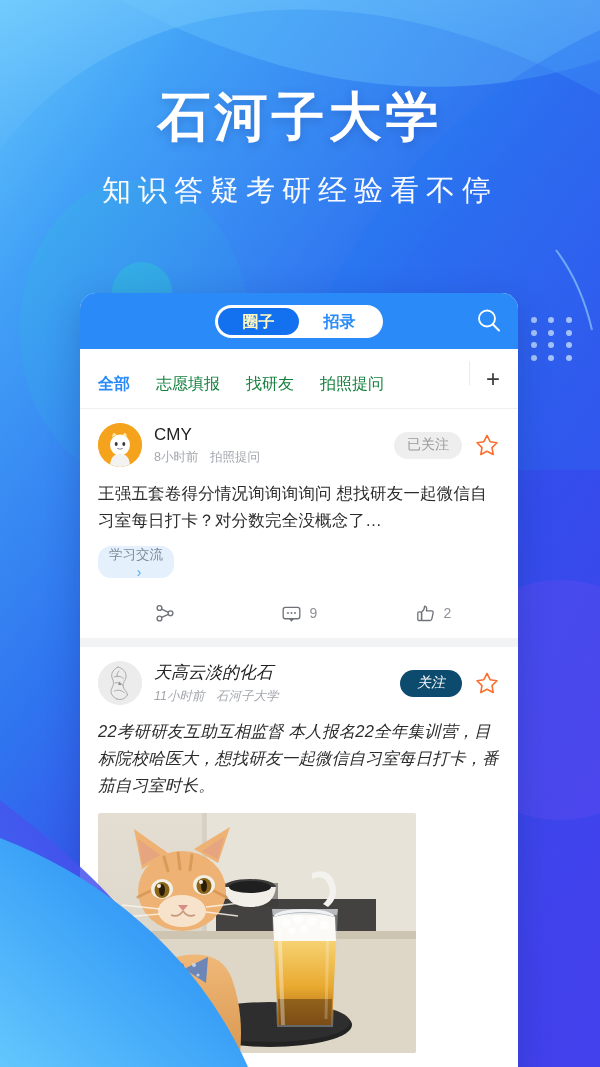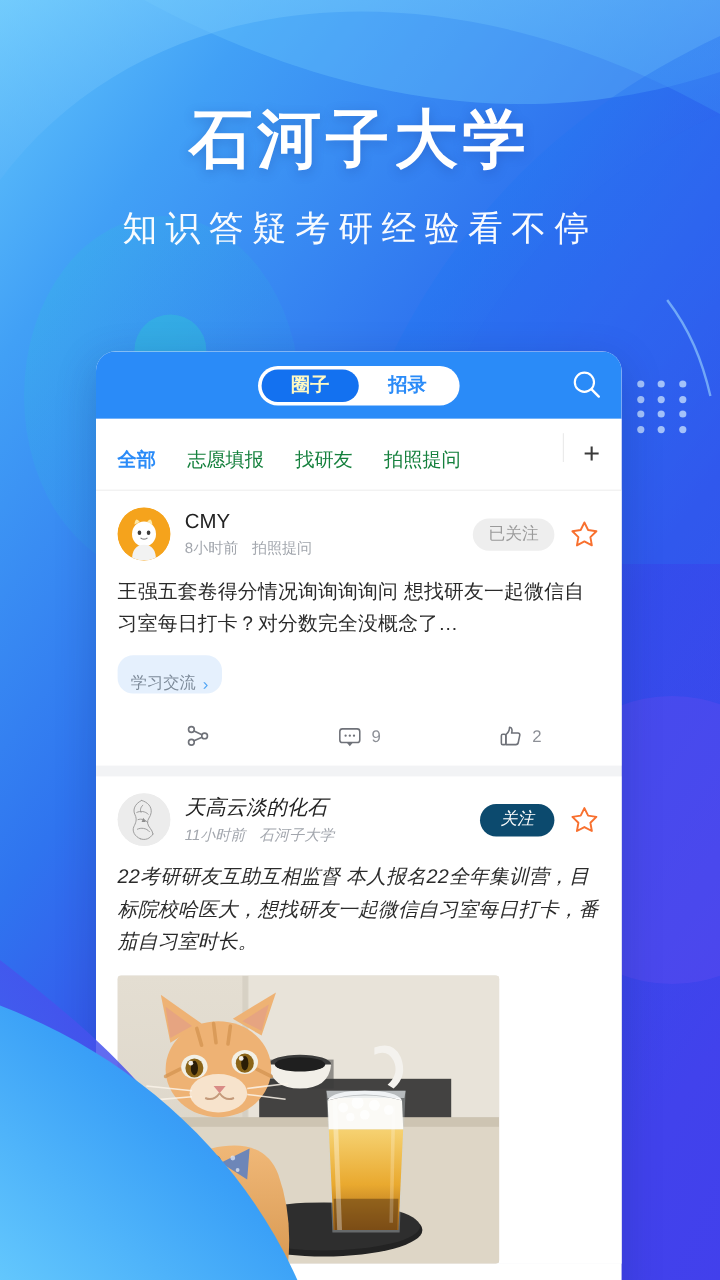--- a/index.html
+++ b/index.html
@@ -148,26 +148,27 @@
   .follow-btn.todo { background: #0c4a6e; color: #ffffff; }
   .star-btn { width: 26px; height: 26px; flex: none; cursor: pointer; }
 
   .post-body {
     margin-top: 13px;
     font-size: 16.5px; color: #2b2b2b; line-height: 1.62;
     letter-spacing: .2px;
   }
 
   .topic-tag {
-    display: inline-flex; align-items: flex-end;
+    display: inline-flex; align-items: center;
     margin-top: 13px;
     background: #e5f0fd; color: #7d8a99;
     border-radius: 13px; height: 32px;
     padding: 0 11px; font-size: 13.5px;
     cursor: pointer;
+    flex-direction: column;
   }
   .topic-tag .chev { margin-left: 6px; color: #53a6f5; font-size: 14px; }
 
   .actions {
     margin-top: 10px;
     height: 50px;
     display: flex; align-items: center;
     border-top: 0;
   }
   .act {

